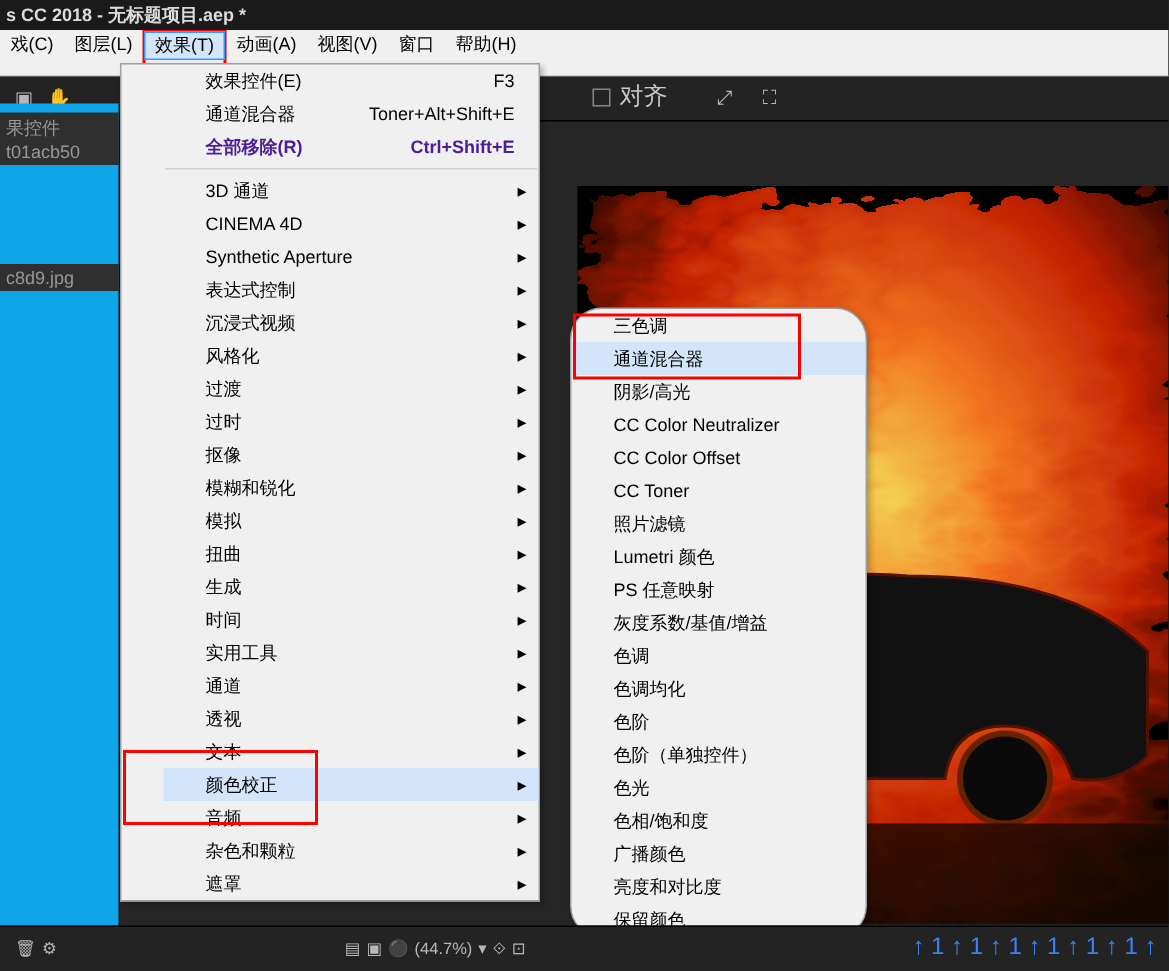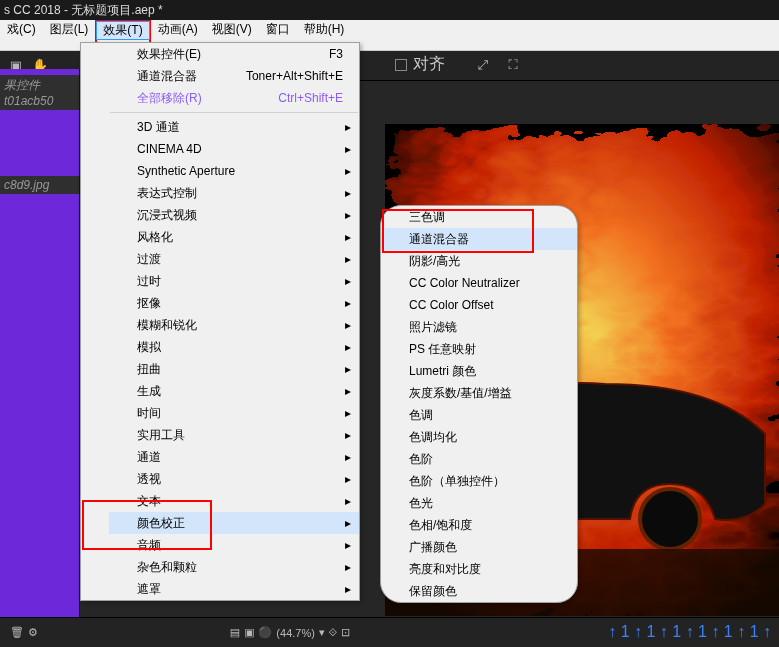--- a/index.html
+++ b/index.html
@@ -1,37 +1,37 @@
 <!DOCTYPE html>
 <html><head>
 <meta charset="utf-8">
 <style>
   * { margin: 0; padding: 0; box-sizing: border-box; font-family: "Microsoft YaHei", Arial, sans-serif; }
   body { width: 779px; height: 647px; background: #262626; overflow: hidden; position: relative; color: #c8c8c8; }
 
-  .titlebar { height: 20px; background: #1a1a1a; font-size: 12px; padding-left: 4px; line-height: 20px; color: #ddd; }
+  .titlebar { height: 20px; background: #1a1a1a; font-size: 12px; padding-left: 4px; line-height: 20px; color: #ddd; font-weight: bold; }
   .menubar { height: 31px; background: #f0f0f0; border-bottom: 1px solid #ccc; display: flex; font-size: 12px; color: #000; text-align: center; }
   .menubar .mitem { padding: 0 7px; line-height: 19px; cursor: pointer; }
   .menubar .mitem.open { background: #d3e5fa; border: 1px solid #3399ff; padding: 0 6px; line-height: 17px; }
   .menubar .redbox { border: 2px solid #ff0000; padding: 0; }
   .menubar .redbox .mitem.open { margin: -1px; }
 
   .toolbar { height: 30px; background: #232323; border-bottom: 1px solid #000; display: flex; align-items: center; position: relative; }
   .tbtn { width: 24px; height: 24px; display: flex; align-items: center; justify-content: center; color: #b8b8b8; font-size: 13px; }
 
-  .leftpanel { position: absolute; left: 0; top: 69px; width: 80px; height: 560px; background: #6d28d9; border-right: 1px solid #111; font-size: 12px; color: #999; font-style: italic; }
+  .leftpanel { position: absolute; left: 0; top: 69px; width: 80px; height: 560px; background: #0ea5e9; border-right: 1px solid #111; font-size: 12px; color: #999; }
   .leftpanel .lrow { padding: 2px 4px; background: #2f2f2f; }
 
   .viewer { position: absolute; left: 385px; top: 124px; width: 394px; height: 492px; background: #000; }
   .viewer svg { width: 100%; height: 100%; display: block; }
 
   .ctxmenu { position: absolute; background: #f0f0f0; border: 1px solid #a0a0a0; box-shadow: 2px 2px 4px rgba(0,0,0,0.25); font-size: 12px; color: #000; }
   .ctxmenu .mi { height: 22px; line-height: 22px; padding: 0 24px 0 28px; position: relative; white-space: nowrap; }
   .ctxmenu .mi:hover, .ctxmenu .mi.hl { background: #d3e5fa; }
-  .ctxmenu .mi.disabled { color: #8b5cf6; }
+  .ctxmenu .mi.disabled { color: #4c1d95; font-weight: bold; }
   .ctxmenu .mi .arrow { position: absolute; right: 8px; top: 0; }
   .ctxmenu .mi .sc { position: absolute; right: 16px; top: 0; }
   .ctxmenu .sep { height: 1px; background: #d0d0d0; margin: 3px 1px; }
 
   .redframe { position: absolute; border: 2px solid #ff0000; pointer-events: none; }
 
   .bottom { position: absolute; left: 0; bottom: 0; height: 30px; width: 779px; background: #232323; border-top: 1px solid #000; display: flex; align-items: center; font-size: 11px; color: #b8b8b8; }
   .bottom .block { padding: 0 6px; display: flex; align-items: center; gap: 4px; }
   .arrowsbox { position: absolute; right: 8px; bottom: 6px; font-size: 16px; color: #3b82f6; }
 </style>
@@ -122,23 +122,24 @@
     <div class="mi">杂色和颗粒<span class="arrow">▸</span></div>
     <div class="mi">遮罩<span class="arrow">▸</span></div>
   </div>
 
 <div class="ctxmenu" id="menu2" style="left:380px; top:205px; width:198px;border-radius:21px;">
     <div class="mi">三色调</div>
     <div class="mi hl">通道混合器</div>
     <div class="mi">阴影/高光</div>
     <div class="mi">CC Color Neutralizer</div>
     <div class="mi">CC Color Offset</div>
+    <div class="mi">CC Toner</div>
     <div class="mi">照片滤镜</div>
+    <div class="mi">Lumetri 颜色</div>
     <div class="mi">PS 任意映射</div>
-    <div class="mi">Lumetri 颜色</div>
     <div class="mi">灰度系数/基值/增益</div>
     <div class="mi">色调</div>
     <div class="mi">色调均化</div>
     <div class="mi">色阶</div>
     <div class="mi">色阶（单独控件）</div>
     <div class="mi">色光</div>
     <div class="mi">色相/饱和度</div>
     <div class="mi">广播颜色</div>
     <div class="mi">亮度和对比度</div>
     <div class="mi">保留颜色</div>

